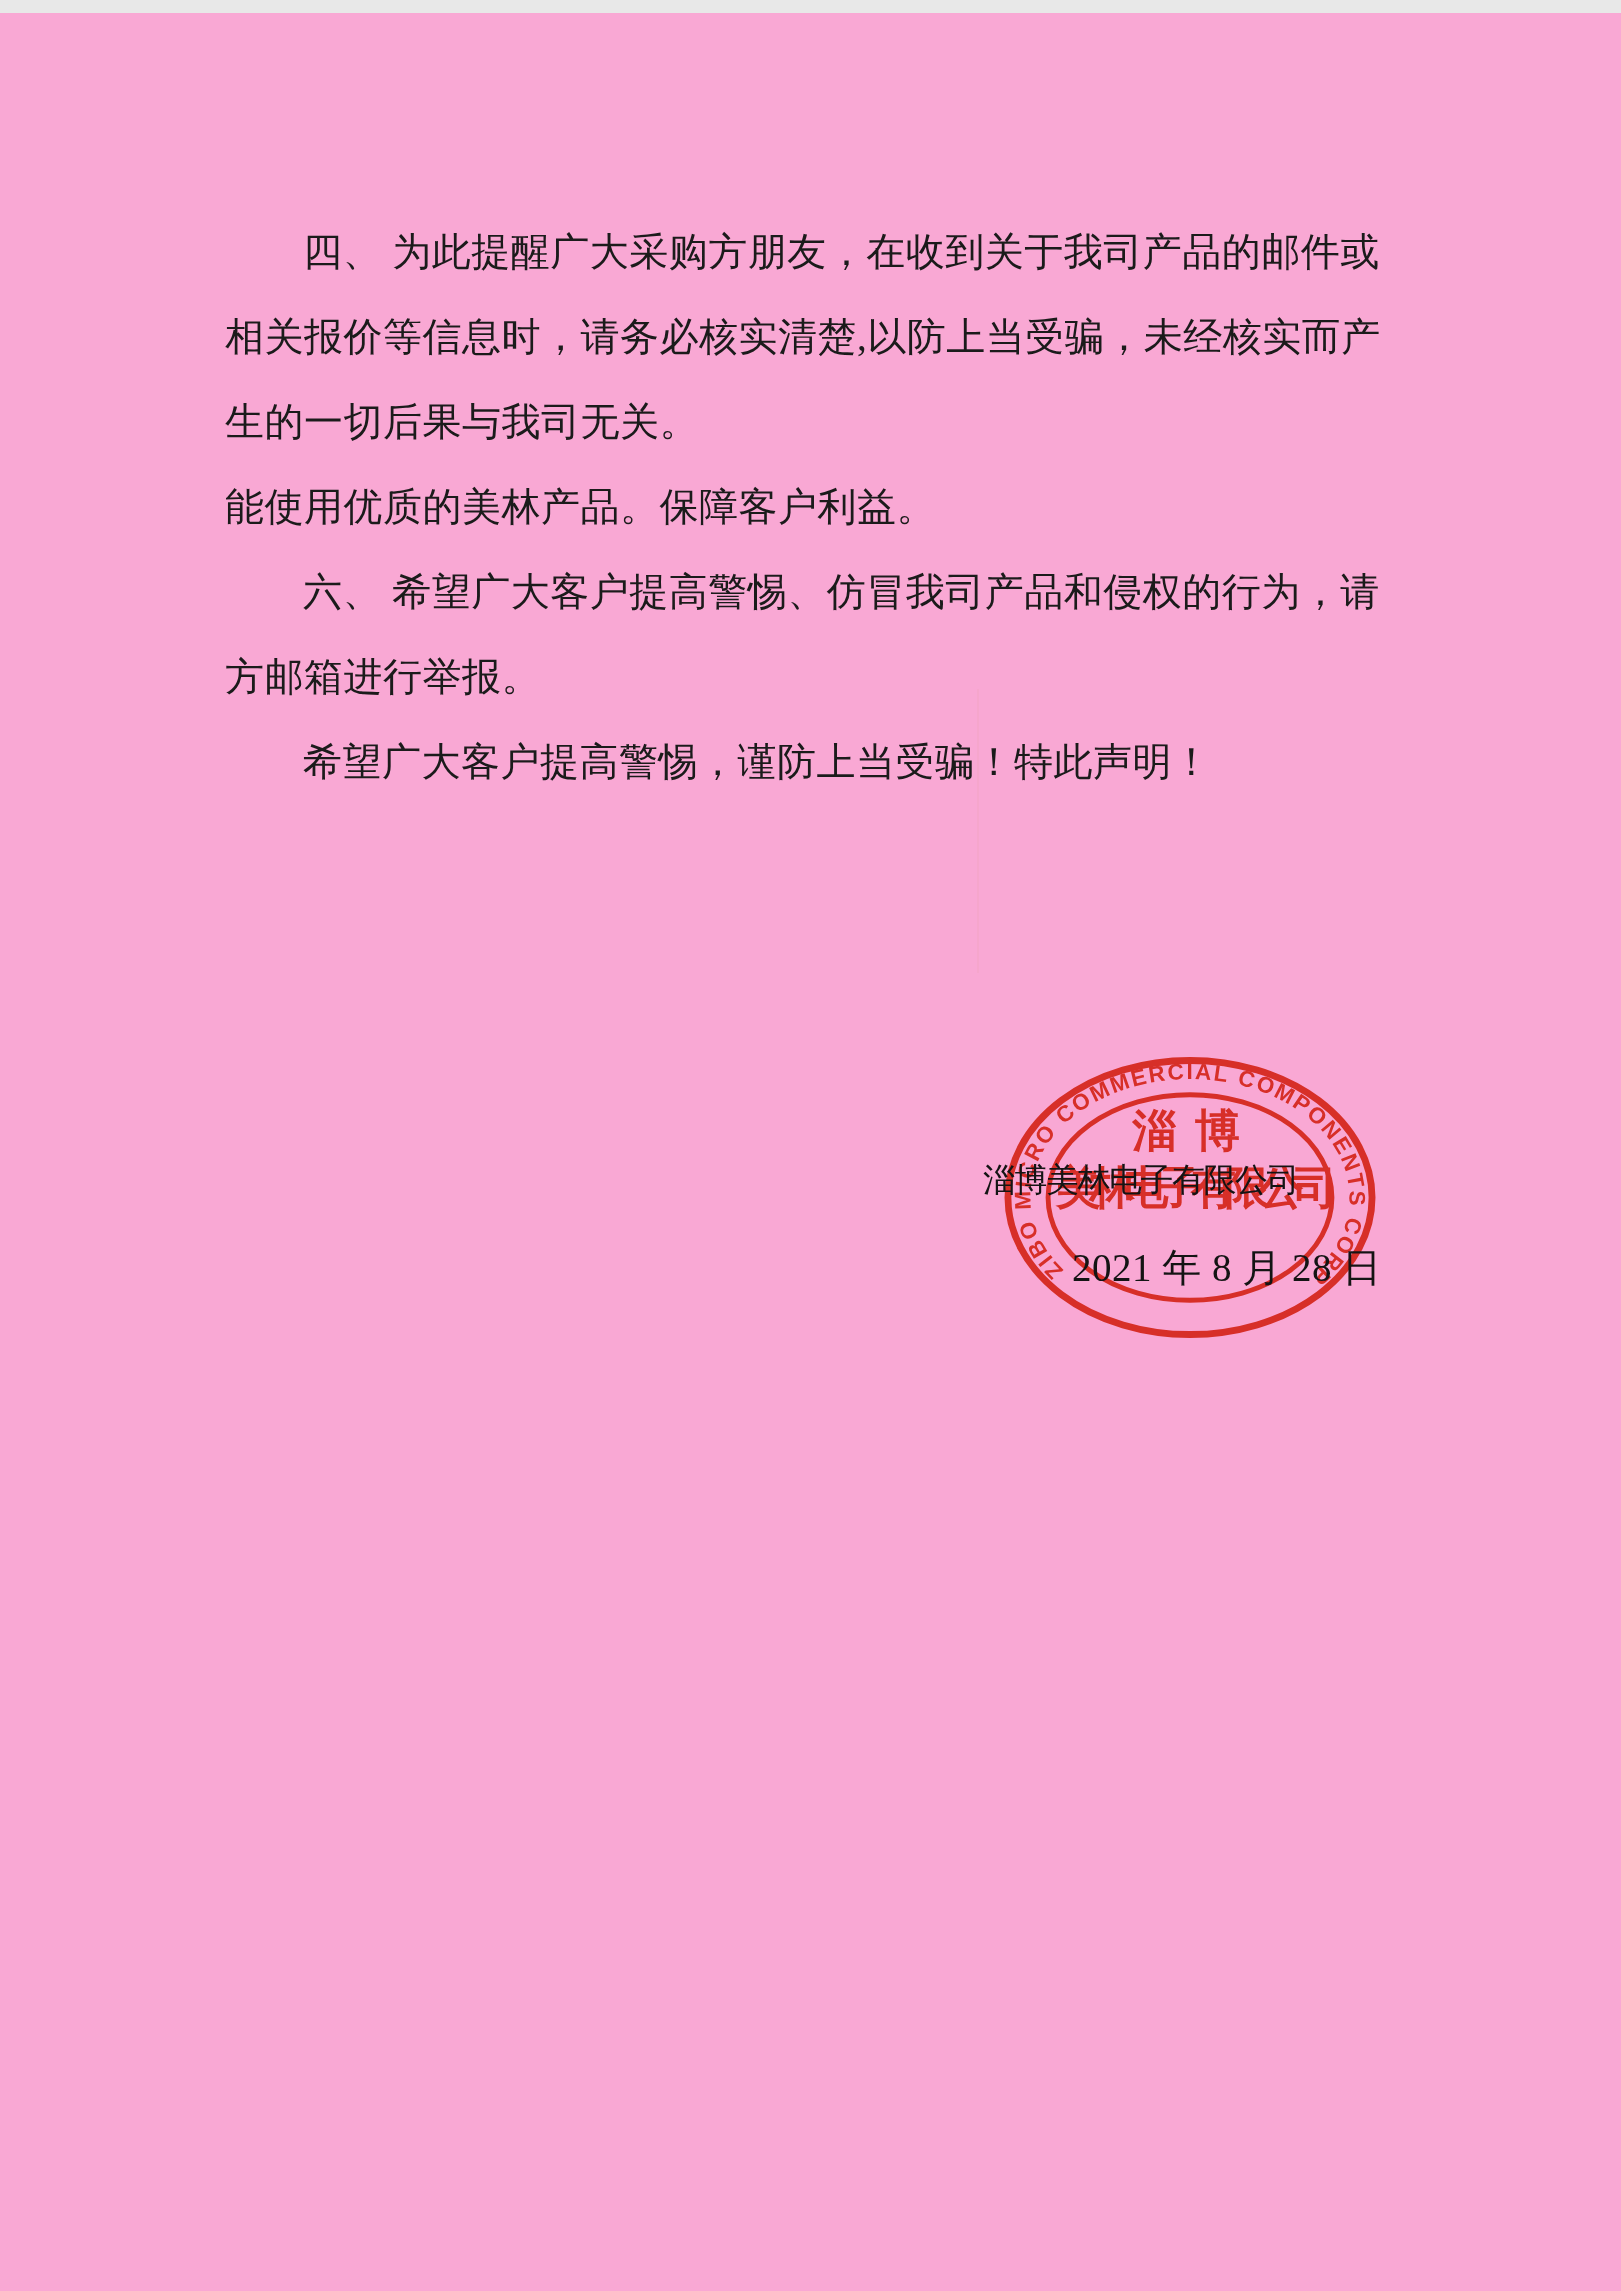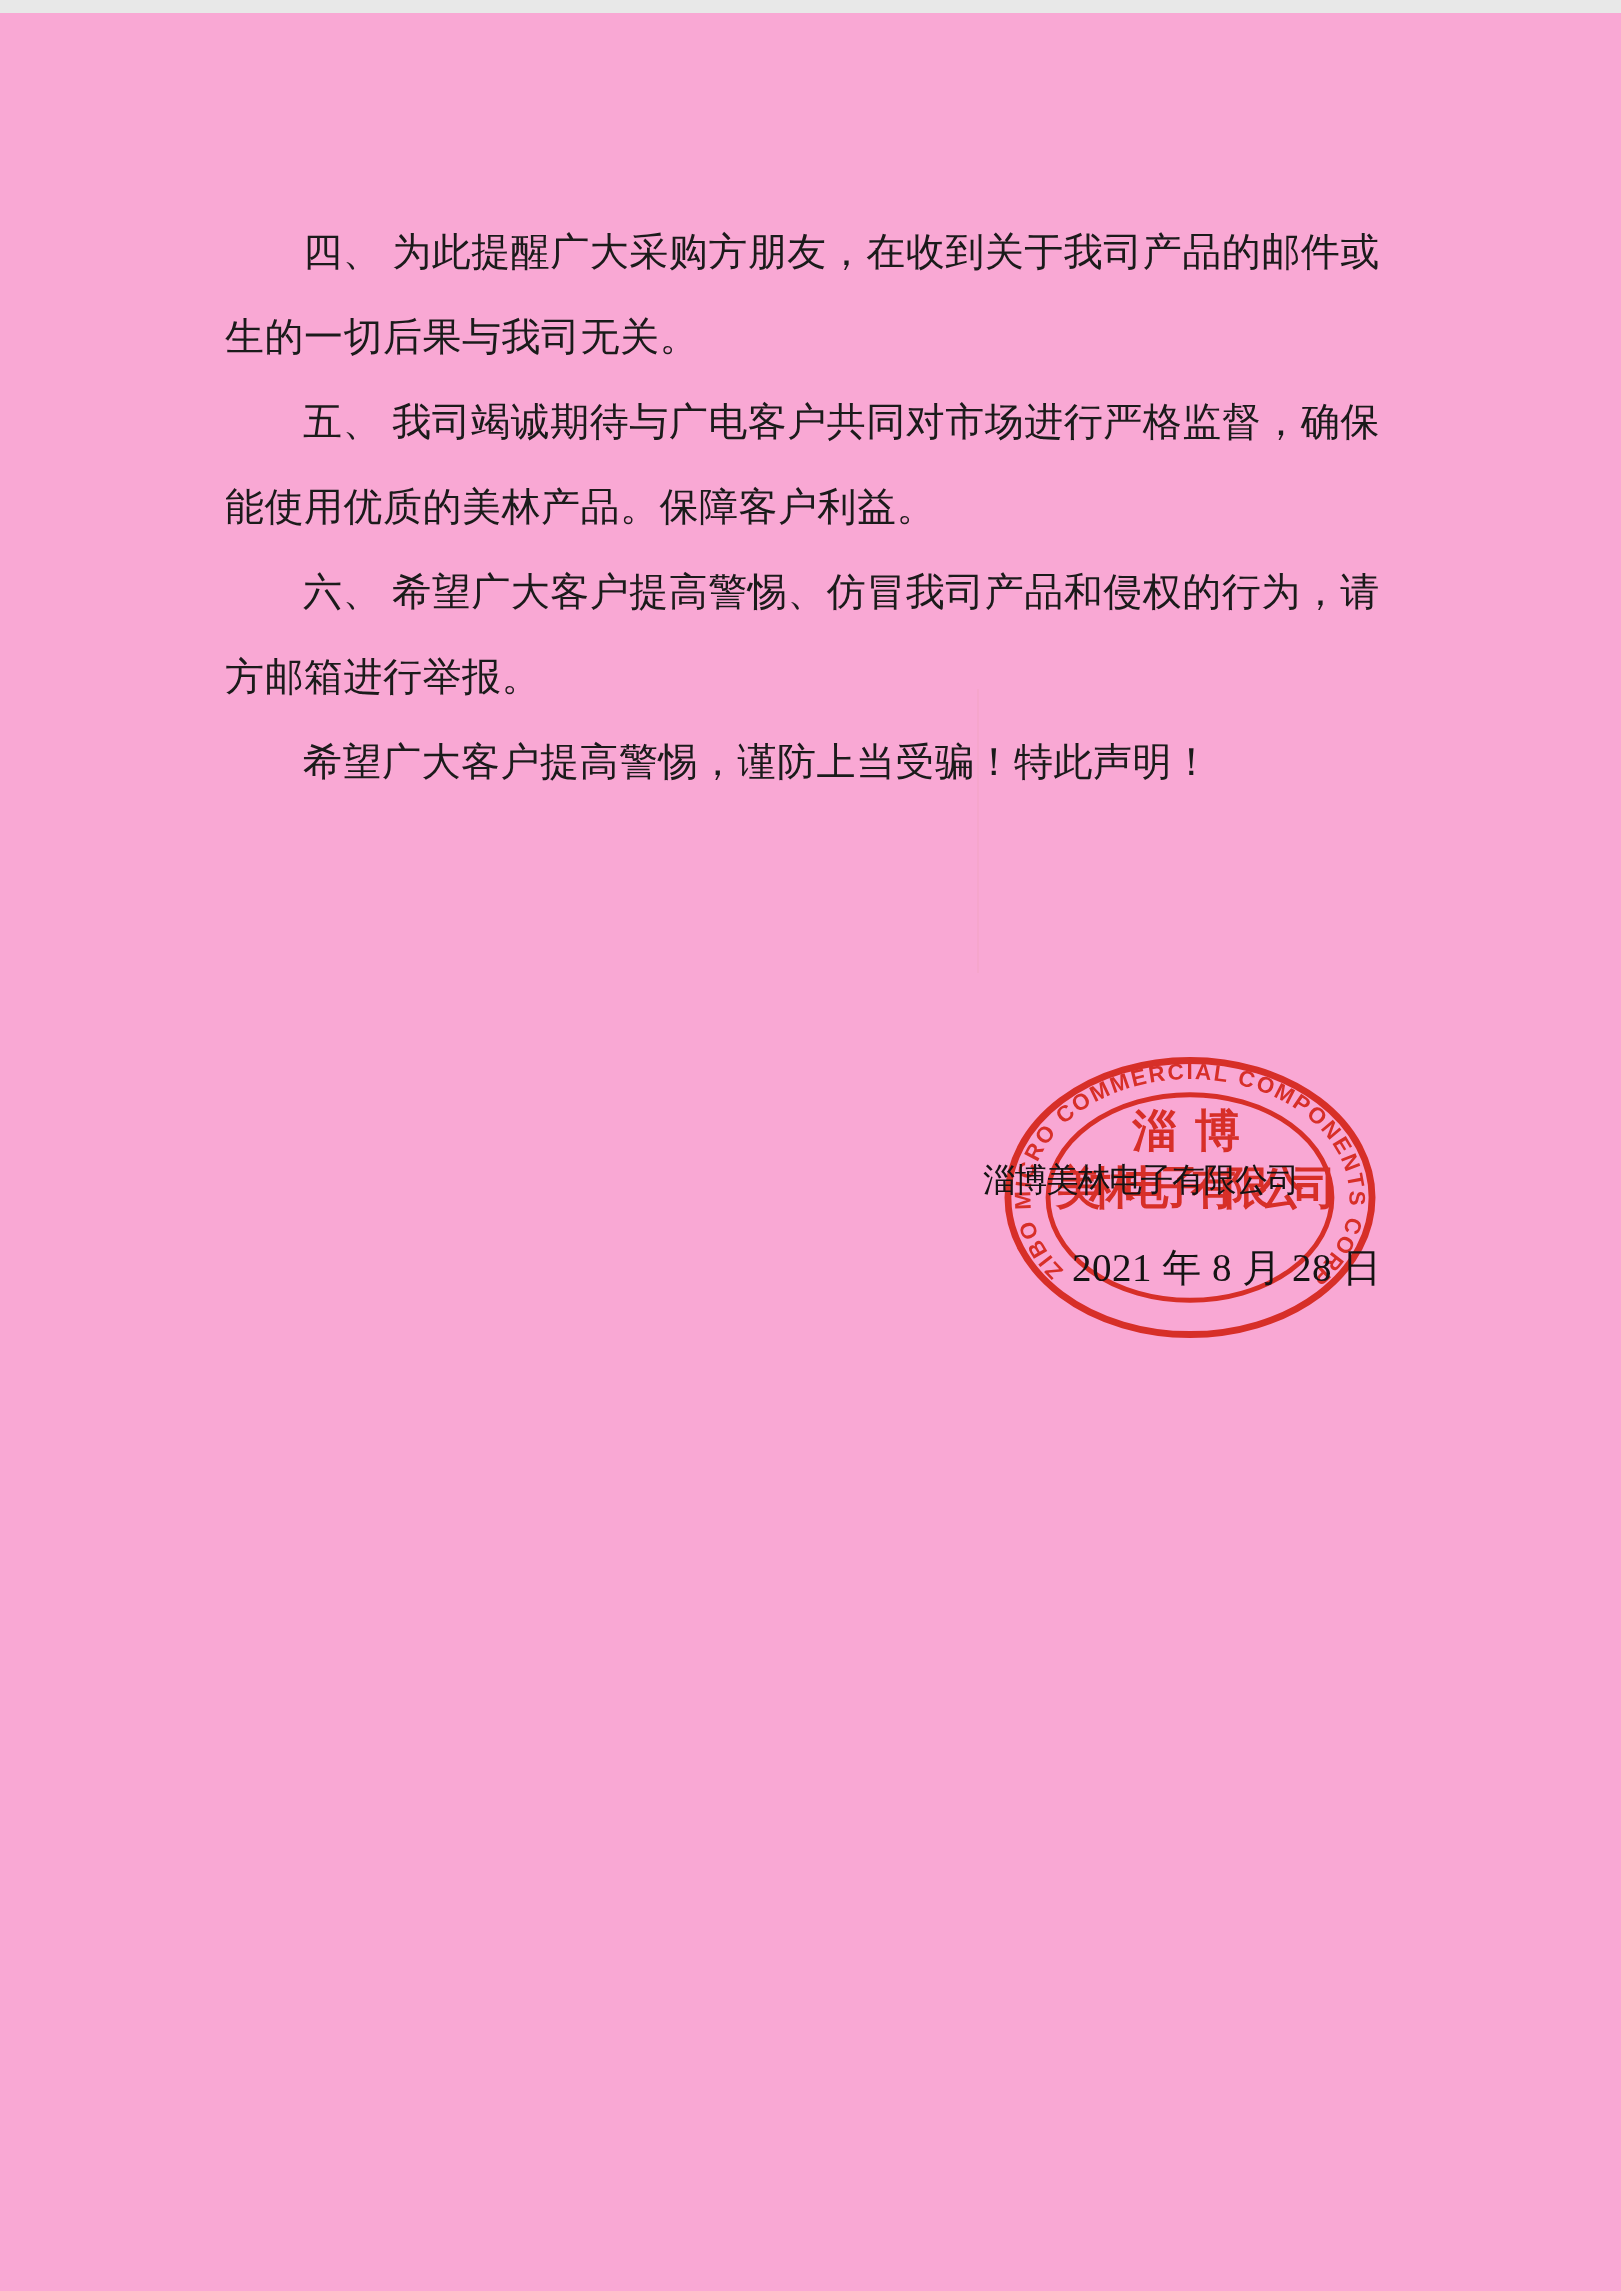--- a/index.html
+++ b/index.html
@@ -72,22 +72,22 @@
 </style>
 </head>
 <body>
 
 <div class="page">
 
   <div class="scan-artifact"></div>
 
   <div class="doc-body">
     <div class="line indent">四、 为此提醒广大采购方朋友，在收到关于我司产品的邮件或</div>
+    <div class="line">相关报价等信息时，请务必核实清楚,以防上当受骗，未经核实而产</div>
     <div class="line">生的一切后果与我司无关。</div>
-    <div class="line indent">五、 我司竭诚期待与广电客户共同对市场进行严格监督，确保</div>
     <div class="line">能使用优质的美林产品。保障客户利益。</div>
     <div class="line indent">六、 希望广大客户提高警惕、仿冒我司产品和侵权的行为，请</div>
     <div class="line">方邮箱进行举报。</div>
     <div class="line indent">希望广大客户提高警惕，谨防上当受骗！特此声明！</div>
   </div>
 
   <svg class="seal" viewBox="0 0 420 330" xmlns="http://www.w3.org/2000/svg" aria-hidden="true">
 
     <ellipse cx="210" cy="165" rx="186" ry="140" fill="none" stroke="#d5261b" stroke-width="7"></ellipse>
 

